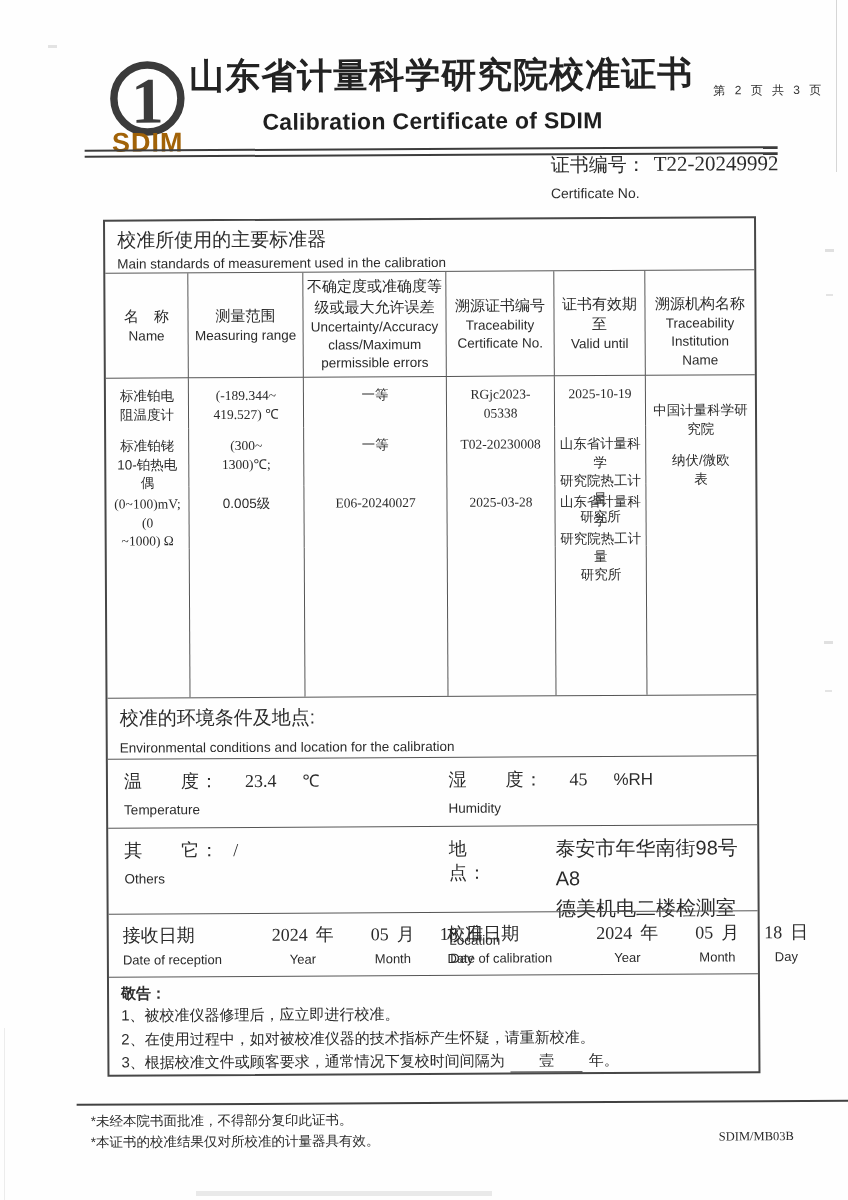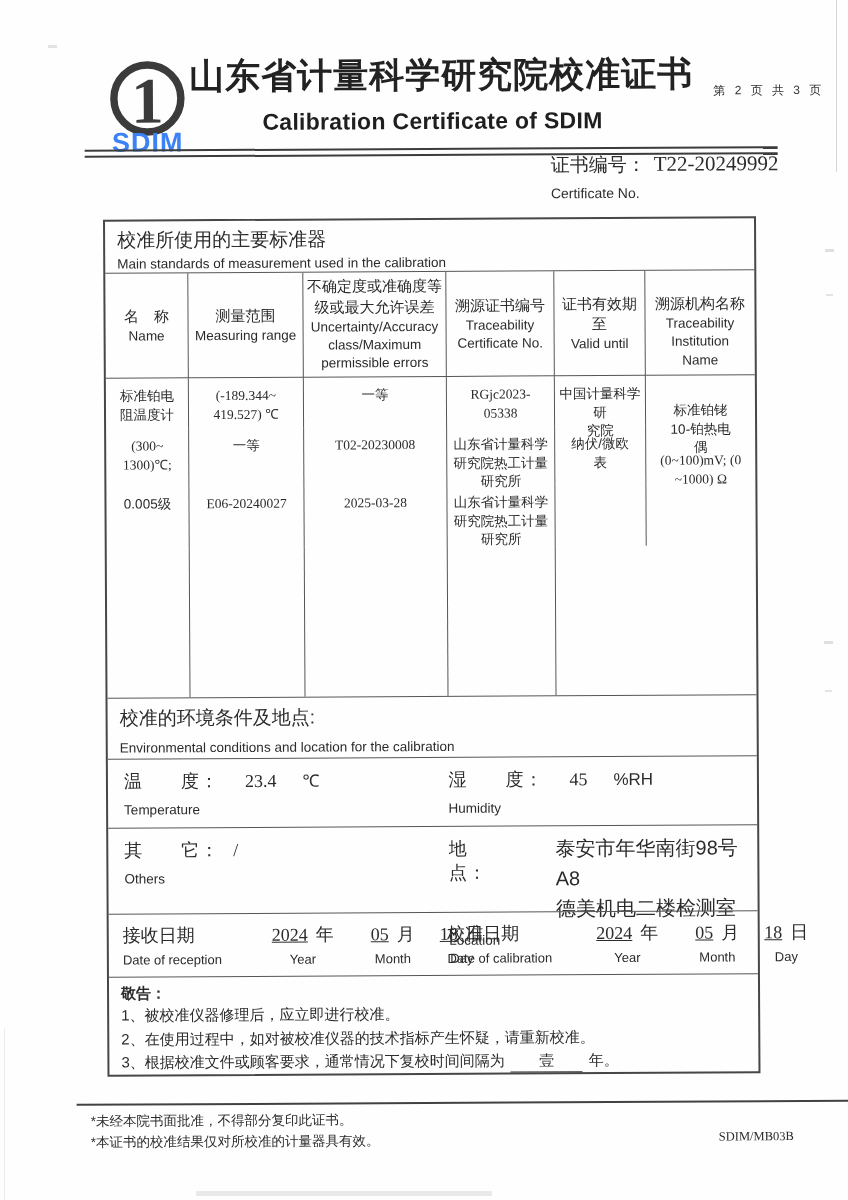--- a/index.html
+++ b/index.html
@@ -7,21 +7,21 @@
   .page {
     position:relative; width:848px; height:1200px; background:#fefefe;
     overflow:hidden; color:#2b2b2b;
     font-family:"Liberation Sans", sans-serif;
   }
   #sheet { position:absolute; inset:0; transform:rotate(-0.3deg); transform-origin:50% 50%; }
   .pre { white-space:pre-line; }
 
   
   .logo { position:absolute; left:98px; top:58px; width:104px; text-align:center; }
-  .logo-text { font-weight:bold; font-size:27px; letter-spacing:1px; color:#3b82f6; margin-top:-16px; }
+  .logo-text { font-weight:bold; font-size:27px; letter-spacing:1px; color:#a16207; margin-top:-16px; }
   .title-block { position:absolute; left:192px; top:52px; width:486px; text-align:center; }
   .title-zh { font-family:"Liberation Serif", serif; font-weight:bold; font-size:35px; letter-spacing:1px; white-space:nowrap; color:#222; }
   .title-en { font-weight:bold; font-size:23px; margin-top:9px; letter-spacing:0.3px; color:#1f1f1f; }
   .page-info { position:absolute; left:672px; top:84px; font-size:12px; letter-spacing:3px; color:#333;margin-left:44px; }
   .double-rule { position:absolute; left:87px; top:148px; width:693px; height:8px;
     border-top:2px solid #3c3c3c; border-bottom:2px solid #3c3c3c; }
   .cert-no { position:absolute; left:553px; top:153px; }
   .cert-no-line1 { font-size:19px; }
   .cert-no-value { font-family:"Liberation Serif", serif; font-size:21px; margin-left:8px; }
   .cert-no-line2 { font-size:14px; margin-top:7px; color:#2f2f2f; }
@@ -68,21 +68,21 @@
   .loc-value { font-size:20px; line-height:1.5; margin-left:14px; text-align:left; margin-top:-3px; }
   .oth-value { margin-left:14px; font-size:18px; }
 
   
   .sec-dates { height:64px; display:flex; }
   .date-cell { padding:9px 0 0 14px; width:50%; }
   .dgrid { display:inline-grid; grid-template-columns:128px 104px 76px 62px; row-gap:5px; }
   .d-zh { font-size:18px; white-space:nowrap; }
   .d-en { font-size:13px; white-space:nowrap; }
   .d-c { text-align:center; }
-  .d-num { font-family:"Liberation Serif", serif; margin-right:8px;text-decoration:underline; }
+  .d-num { font-family:"Liberation Serif", serif; margin-right:8px; }
 
   
   .sec-notice { flex:1; padding:7px 12px 0; }
   .notice-title { font-weight:bold; font-size:15px; }
   .notice-line { font-size:15px; line-height:1.55; }
   .blank { display:inline-block; min-width:72px; text-align:center; border-bottom:1px solid #333; margin:0 6px; }
 
   
   .footer-rule { position:absolute; left:74px; top:1102px; width:774px; height:2px; background:#414141; }
   .footer-notes { position:absolute; left:88px; top:1110px; font-size:13.5px; line-height:1.55; }
@@ -167,20 +167,21 @@
 Name</span>
         </div>
 
         <div class="c pre">标准铂电
 阻温度计</div>
         <div class="c pre serifv">(-189.344~
 419.527) ℃</div>
         <div class="c pre">一等</div>
         <div class="c pre serifv">RGjc2023-
 05338</div>
+        <div class="c pre serifv">2025-10-19</div>
         <div class="c pre">中国计量科学研
 究院</div>
 
         <div class="c pre">标准铂铑
 10-铂热电
 偶</div>
         <div class="c pre serifv">(300~
 1300)℃;</div>
         <div class="c pre">一等</div>
         <div class="c pre serifv">T02-20230008</div>

